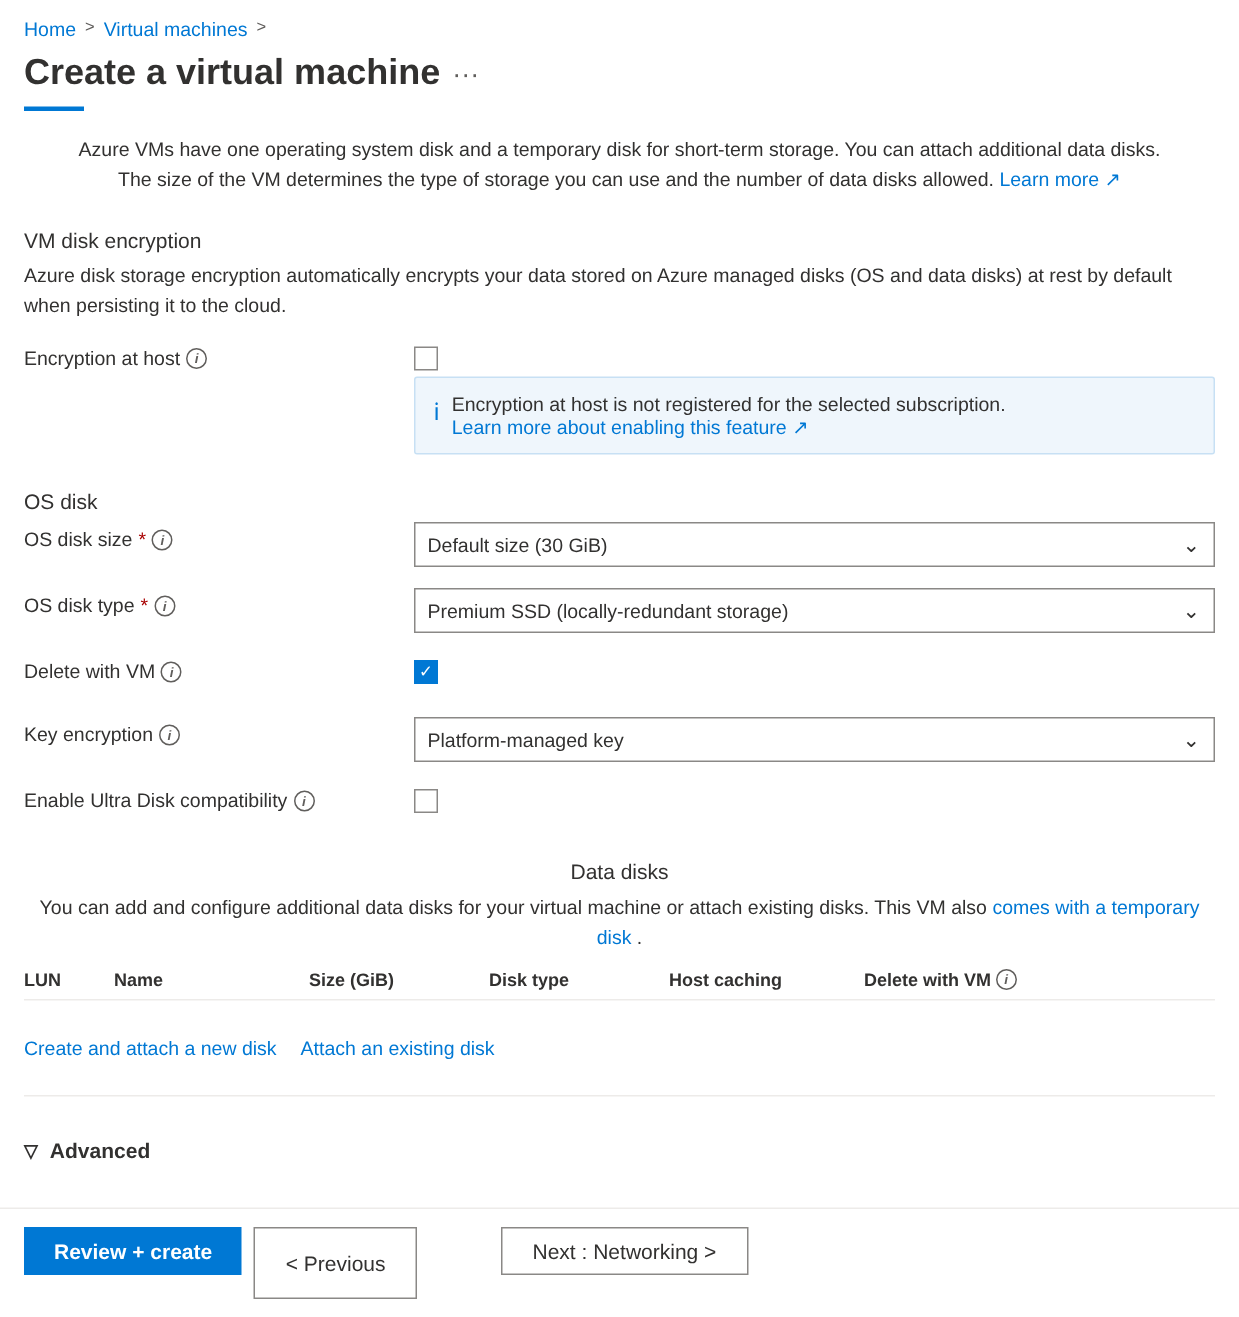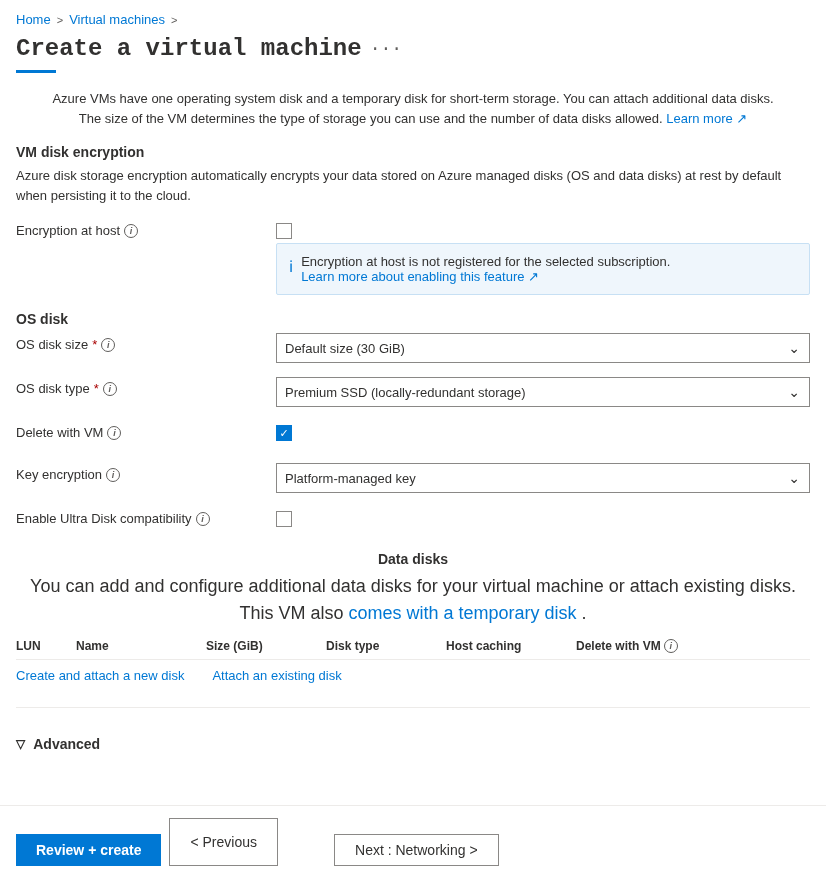--- a/index.html
+++ b/index.html
@@ -6,36 +6,35 @@
     body {
       font-family: 'Segoe UI', Arial, sans-serif;
       font-size: 13px;
       color: #323130;
       background: #fff;
       width: 826px;
       min-height: 878px;
     }
     .breadcrumb {
       display: flex;
-      align-items: center;
+      align-items: flex-start;
       gap: 6px;
       padding: 12px 16px 8px 16px;
       font-size: 13px;
       color: #0078d4;
     }
     .breadcrumb span { color: #605e5c; }
     .breadcrumb a { color: #0078d4; text-decoration: none; }
     .chevron { color: #605e5c; font-size: 11px; }
 
     .page-title-area {
       padding: 0 16px 8px 16px;
       display: flex;
       align-items: center;
       gap: 8px;
-      font-family: Liberation Mono, monospace;
     }
     .page-title {
       font-size: 24px;
       font-weight: 600;
       color: #323130;
     }
     .more-icon {
       color: #605e5c;
       font-size: 18px;
       cursor: pointer;
@@ -55,24 +54,24 @@
       font-size: 13px;
       color: #323130;
       margin-bottom: 16px;
       line-height: 1.5;
       text-align: center;
     }
     .intro-text a { color: #0078d4; text-decoration: none; }
 
     .section-title {
       font-size: 14px;
-      font-weight: 700;
+      font-weight: 400;
       color: #323130;
       margin-bottom: 6px;
-      margin-top: 2px;
+      margin-top: 23px;
     }
 
     .section-desc {
       font-size: 13px;
       color: #323130;
       margin-bottom: 14px;
       line-height: 1.5;
     }
 
     .form-row {
@@ -185,21 +184,21 @@
     }
 
     .divider {
       border: none;
       border-top: 1px solid #edebe9;
       margin: 16px 0;
     }
 
     .data-disks-section { margin-top: 16px; text-align: center; }
     .data-disks-desc {
-      font-size: 18px;
+      font-size: 13px;
       color: #323130;
       margin-bottom: 12px;
       line-height: 1.5;
     }
     .data-disks-desc a { color: #0078d4; text-decoration: none; }
 
     .table-header {
       display: grid;
       grid-template-columns: 60px 130px 120px 120px 130px 140px;
       border-bottom: 1px solid #edebe9;
@@ -210,22 +209,22 @@
       font-size: 12px;
       font-weight: 600;
       color: #323130;
       display: flex;
       align-items: center;
       gap: 3px;
     }
 
     .table-actions {
       display: flex;
-      gap: 28px;
-      margin-top: 4px;
+      gap: 16px;
+      margin-top: 20px;
       padding-top: 4px;
     }
     .table-action-link {
       color: #0078d4;
       text-decoration: none;
       font-size: 13px;
       cursor: pointer;
     }
 
     .advanced-section {
@@ -248,21 +247,21 @@
 
     .footer {
       position: fixed;
       bottom: 0;
       left: 0;
       width: 826px;
       background: #fff;
       border-top: 1px solid #edebe9;
       padding: 12px 16px;
       display: flex;
-      align-items: flex-end;
+      align-items: flex-start;
       gap: 8px;
     }
     .btn-primary {
       background: #0078d4;
       color: #fff;
       border: none;
       padding: 6px 20px;
       font-size: 14px;
       font-weight: 600;
       cursor: pointer;

